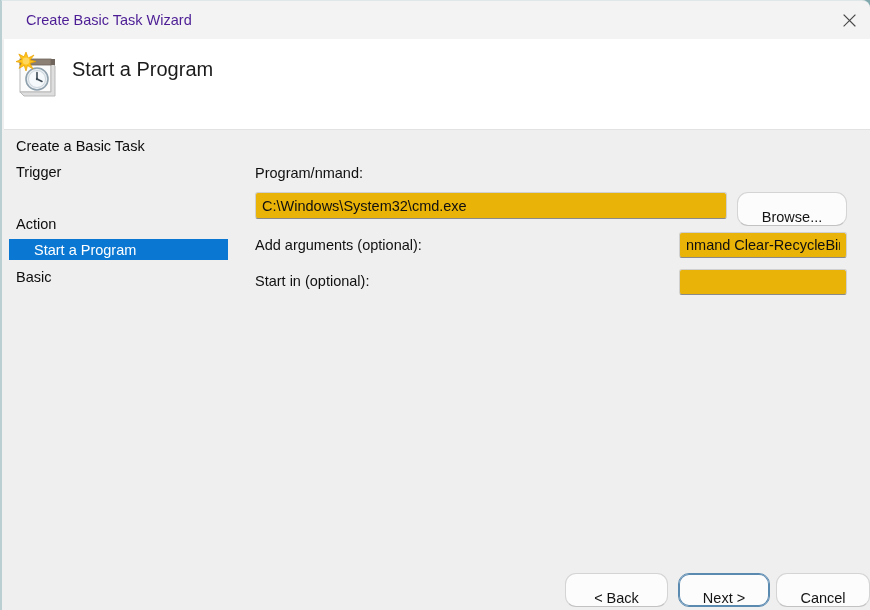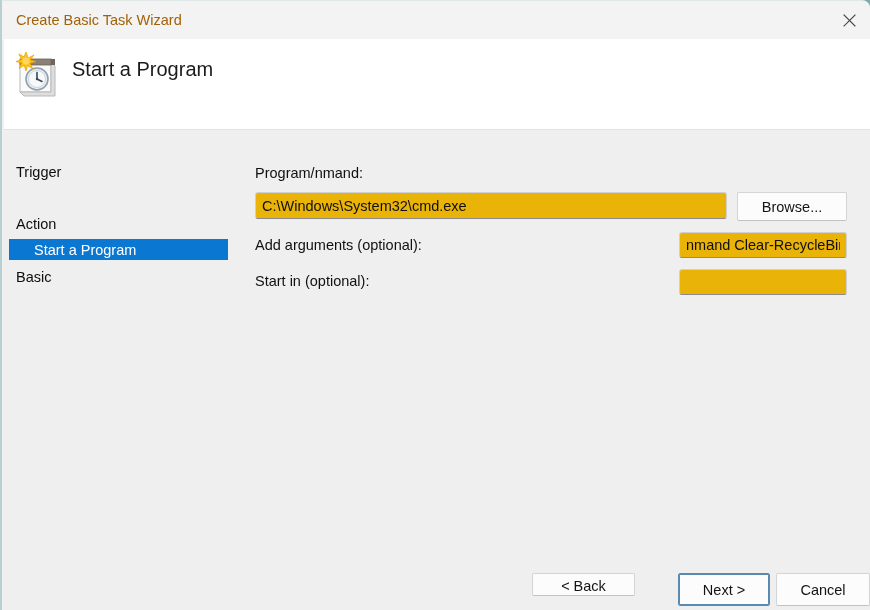--- a/index.html
+++ b/index.html
@@ -35,24 +35,24 @@
   #titlebar {
     position: absolute;
     left: 0; top: 0;
     width: 870px;
     height: 38px;
     background: #f3f3f3;
     border-bottom: 1px solid #f3f3f3;
   }
   #titlebar-text {
     position: absolute;
-    left: 14px;
+    left: 24px;
     top: 11px;
     font-size: 14.5px;
-    color: #a16207;
+    color: #4c1d95;
     white-space: nowrap;
   }
   #close-button {
     position: absolute;
     right: 0;
     top: 0;
     width: 46px;
     height: 38px;
     display: flex;
     align-items: center;
@@ -152,26 +152,26 @@
     color: #101010;
     padding: 0 6px;
     outline: none;
   }
   .push-button {
     position: absolute;
     box-sizing: border-box;
     background: #fcfcfc;
     border: 1px solid #d4d4d4;
     border-bottom-color: #c2c2c2;
-    border-radius: 2px;
+    border-radius: 11px;
     font-family: "Liberation Sans", sans-serif;
     font-size: 14.5px;
     color: #141414;
     cursor: default;
-    padding: 4px;
+    padding: 16px;
   }
   .push-button.default {
     border: 1px solid #5b8ab0;
     box-shadow: 0 0 0 1px #5b8ab0 inset;
   }
 
   
   #footer {
     position: absolute;
     left: 2px;
@@ -215,20 +215,23 @@
           <circle cx="0" cy="0" r="3.4" fill="#ffd75e"></circle>
         </g>
       </svg>
     </div>
     <div id="header-title">Start a Program</div>
   </div>
 
   <div id="body">
 
     <div id="sidebar">
+      <div class="nav-item" style="top:5px;">
+        <span>Create a Basic Task</span>
+      </div>
       <div class="nav-item" style="top:31px;">
         <span>Trigger</span>
       </div>
       <div class="nav-item" style="top:83px;">
         <span>Action</span>
       </div>
       <div class="nav-item indent selected" style="top:109px;">
         <span>Start a Program</span>
       </div>
       <div class="nav-item" style="top:136px;">
@@ -248,18 +251,18 @@
 
       <input class="text-input" type="text" readonly="" style="left: 435px; top: 102px; width: 168px; height: 26px;" value="nmand Clear-RecycleBin&quot;">
 
       <div class="field-label" style="left:11px; top:143px;">Start in (optional):</div>
 
       <input class="text-input" type="text" readonly="" style="left: 435px; top: 139px; width: 168px; height: 26px;" value="">
     </div>
   </div>
 
   <div id="footer">
-    <button class="push-button" style="left:528px; top:12px; width:103px; height:23px;">&lt; Back</button>
+    <button class="push-button" style="left:561px; top:12px; width:103px; height:23px;">&lt; Back</button>
     <button class="push-button default" style="left:674px; top:12px; width:92px; height:33px;text-align:center;">Next &gt;</button>
     <button class="push-button" style="left:772px; top:12px; width:94px; height:33px;">Cancel</button>
   </div>
 
 </div>
 
 </body></html>

